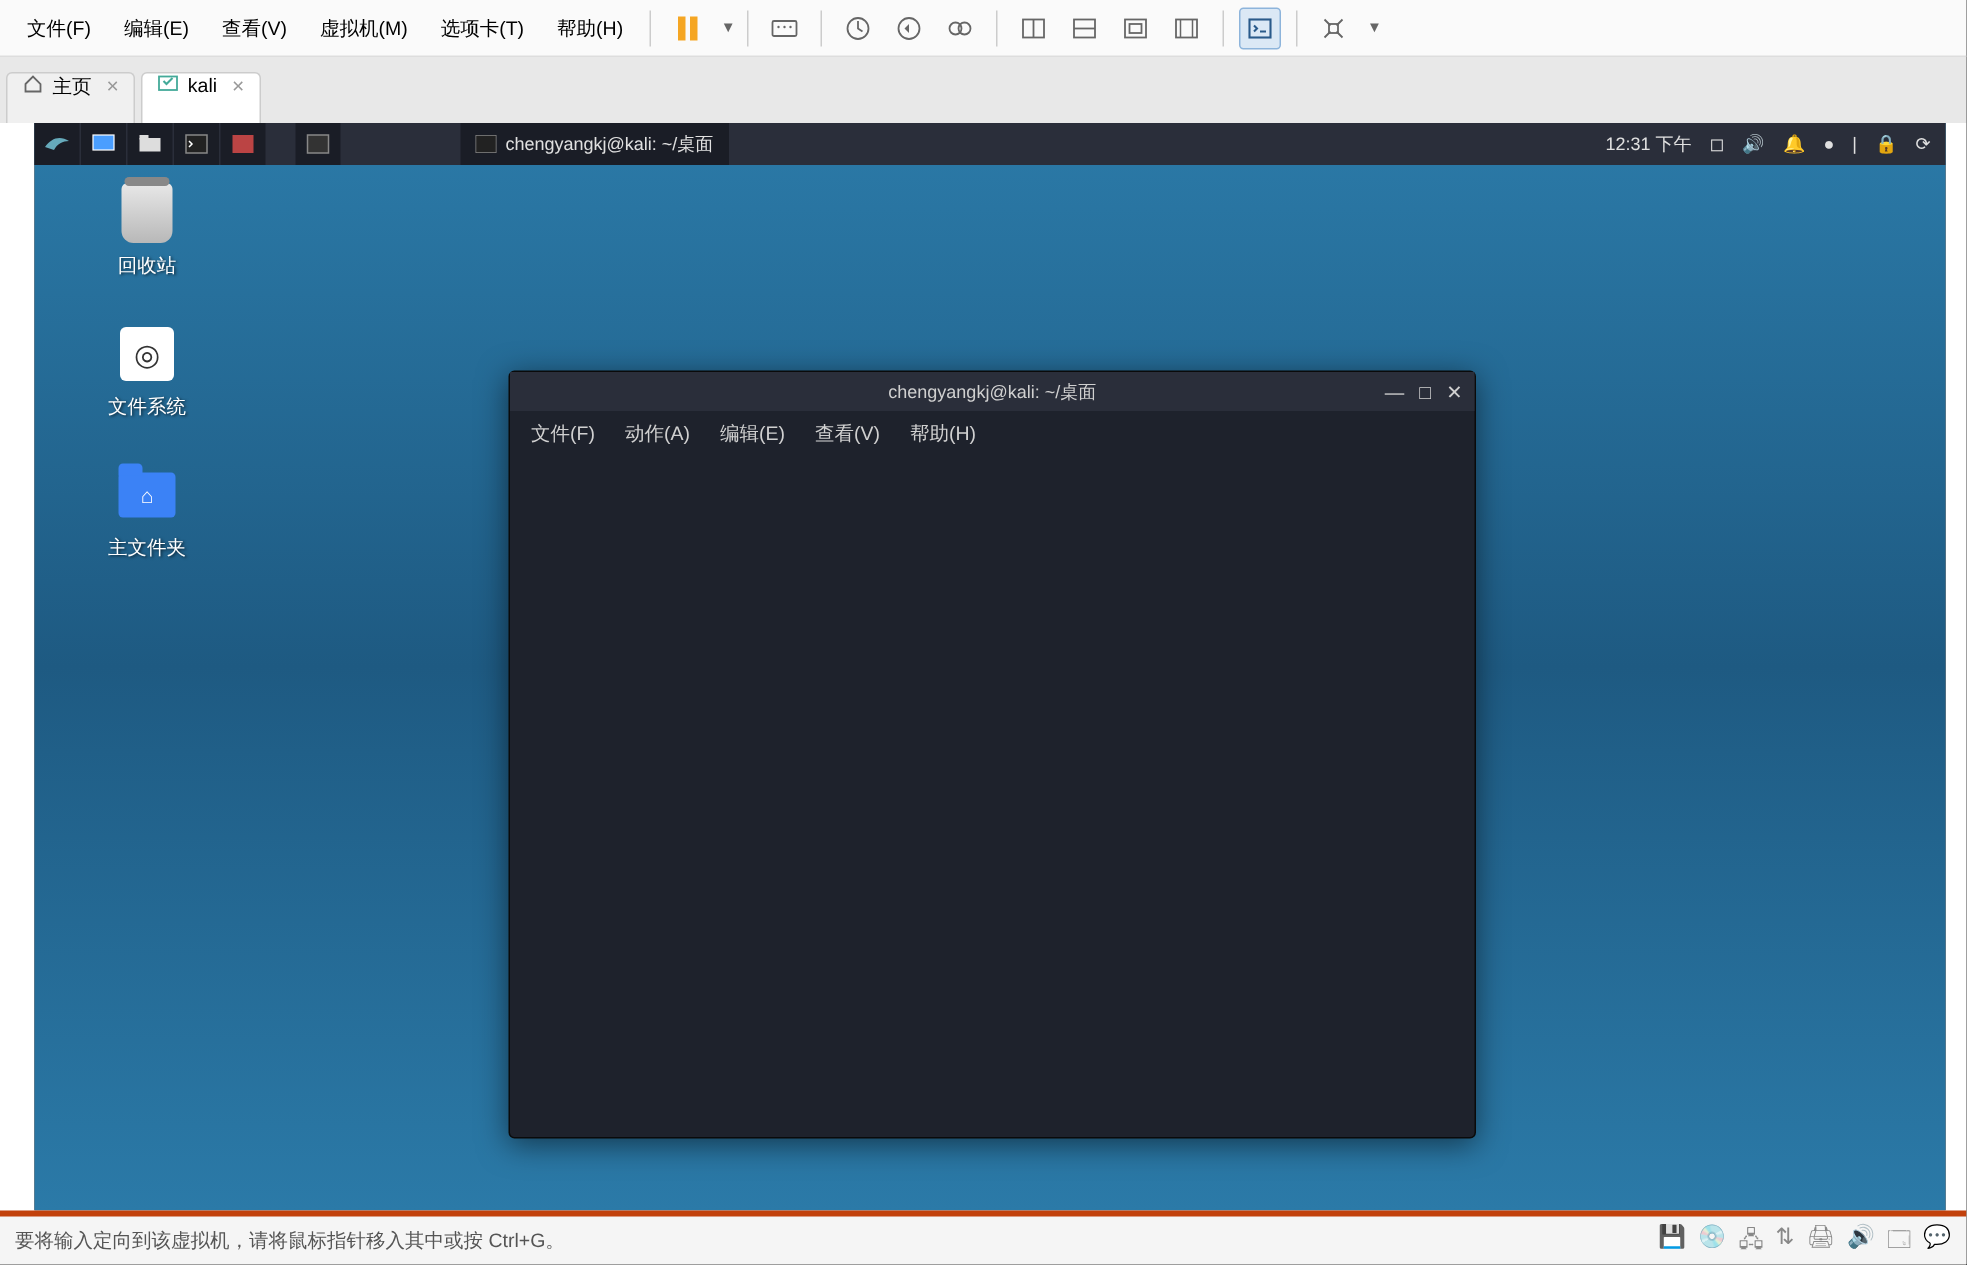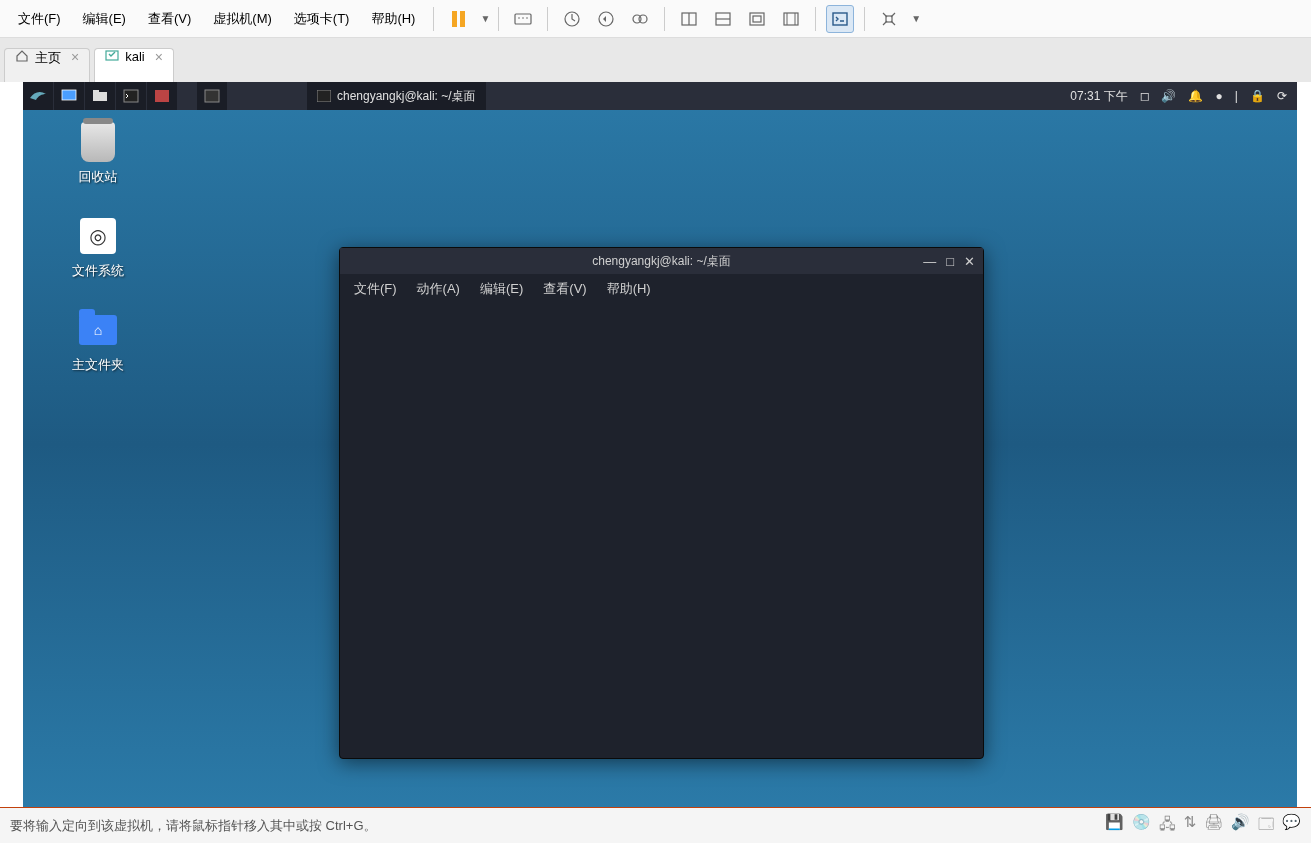--- a/index.html
+++ b/index.html
@@ -56,21 +56,21 @@
 .term-menu { height: 30px; display: flex; align-items: center; gap: 20px; padding: 0 14px; color: #d0d0d0; font-size: 13px; }
 .term-menu span { cursor: pointer; }
 .term-body { flex: 1; padding: 4px 14px; font-family: "Consolas", monospace; font-size: 13px; position: relative; }
 .prompt-user { color: #e03030; font-weight: bold; }
 .prompt-path { color: #4a9eff; font-weight: bold; }
 .prompt-dollar { color: #d0d0d0; }
 .cursor-block { display: inline-block; width: 8px; height: 15px; background: #d0d0d0; vertical-align: middle; margin-left: 4px; }
 .term-scrollbar { position: absolute; right: 4px; top: 4px; bottom: 10px; width: 8px; background: #555; border-radius: 4px; }
 
 
-.status-bar { position: absolute; bottom: 0; left: 0; right: 0; height: 36px; background: #f5f5f5; border-top: 1px solid #c2410c; display: flex; align-items: center; padding: 0 10px; font-size: 13px; color: #555; }
+.status-bar { position: absolute; bottom: 0; left: 0; right: 0; height: 36px; background: #f5f5f5; border-top: 4px solid #c2410c; display: flex; align-items: center; padding: 0 10px; font-size: 13px; color: #555; }
 .status-right { margin-left: auto; display: flex; gap: 8px; color: #888; }
 .status-right span { cursor: pointer; font-size: 15px; }
 
 
 .left-margin { position: absolute; left: 0; top: 82px; width: 23px; bottom: 36px; background: #fff; color: #ccc; font-size: 11px; overflow: hidden; }
 .right-margin { position: absolute; right: 0; top: 82px; width: 14px; bottom: 36px; background: #fff; color: #ddd; font-size: 11px; }
 
 svg { display: block; }
 </style>
 </head>
@@ -222,21 +222,21 @@
             </svg>
           </div>
       </div>
       <div class="taskbar-entry">
         <svg width="14" height="12">
             <rect width="14" height="12" fill="#222" stroke="#888"></rect>
           </svg>
         <span>chengyangkj@kali: ~/桌面</span>
       </div>
       <div class="panel-right">
-        <span class="pi">07:31 下午</span>
+        <span class="pi">12:31 下午</span>
         <span class="pi">◻</span>
         <span class="pi">🔊</span>
         <span class="pi">🔔</span>
         <span class="pi">●</span>
         <span class="pi">|</span>
         <span class="pi">🔒</span>
         <span class="pi">⟳</span>
       </div>
     </div>
 

